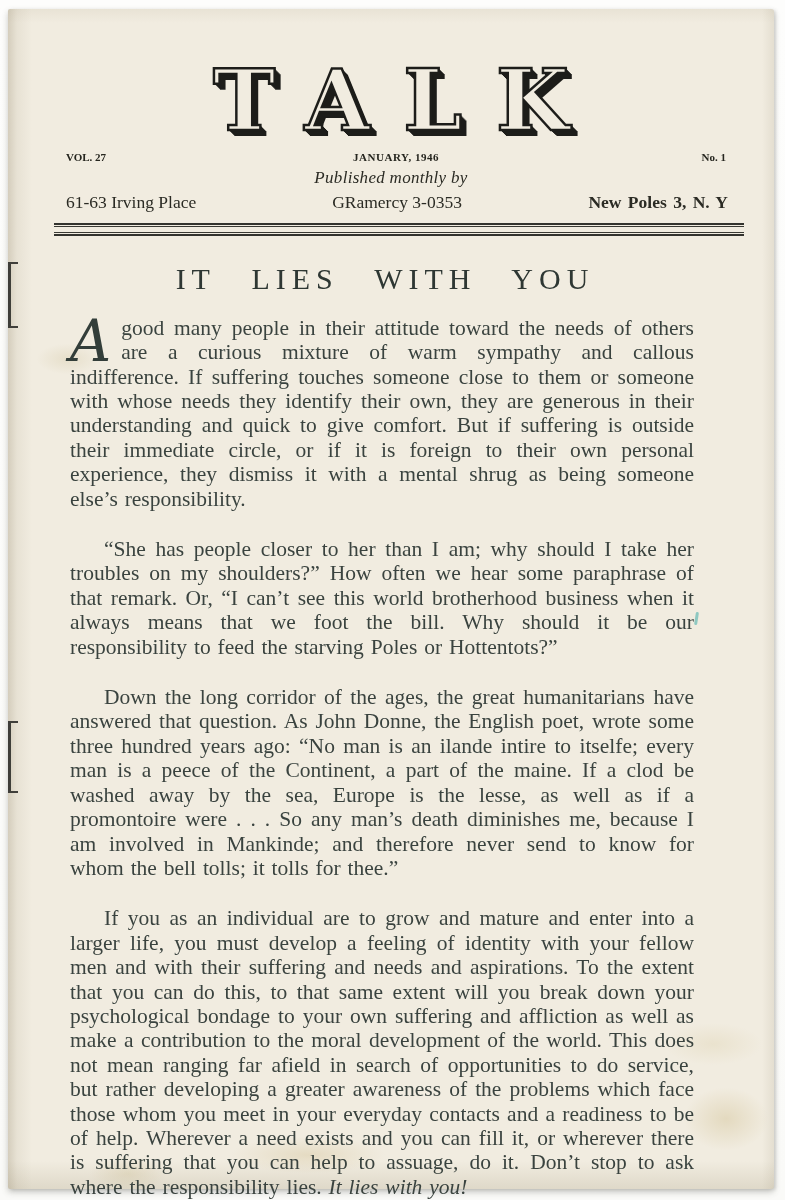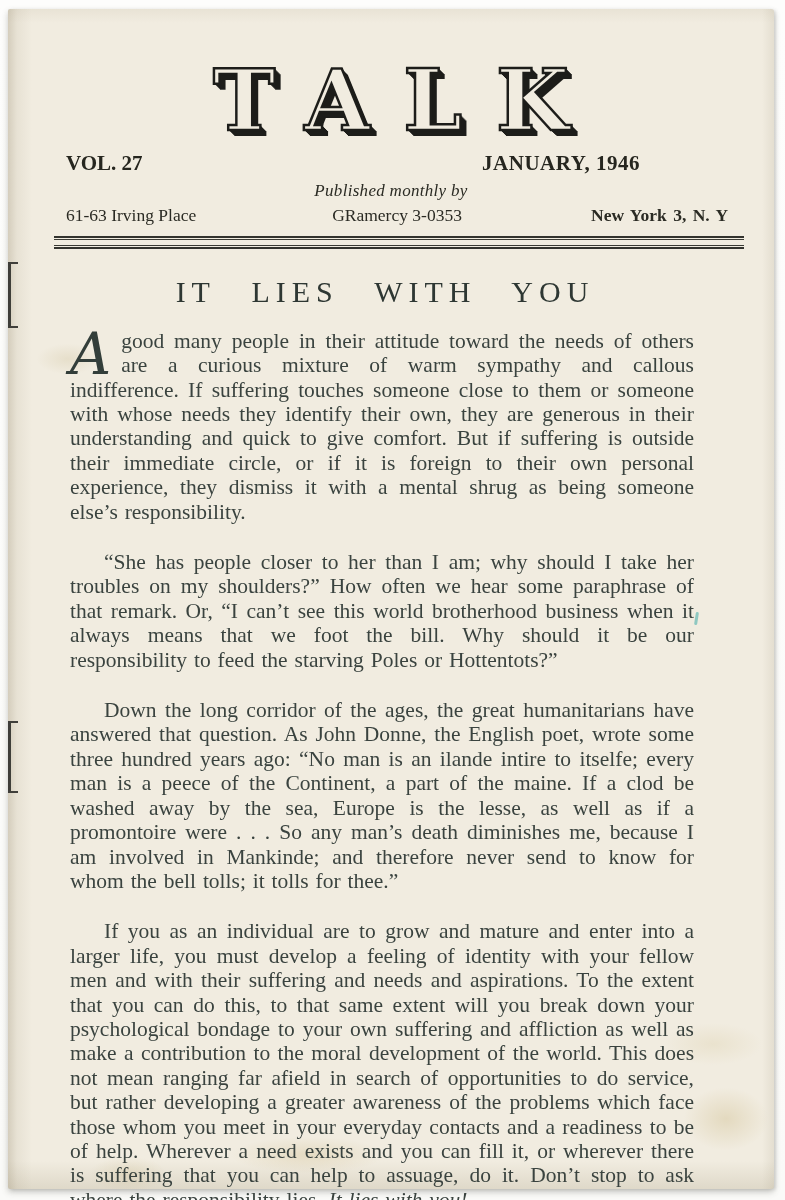--- a/index.html
+++ b/index.html
@@ -73,21 +73,21 @@
     text-shadow:
       1px 1px 0 #1d1d1a, 2px 2px 0 #1d1d1a, 3px 3px 0 #1d1d1a,
       4px 4px 0 #1d1d1a, 5px 5px 0 #1d1d1a, 6px 6px 0 #1d1d1a;
   }
   .logo > span { margin-right: -0.40em; }
   .mast-row {
     display: flex;
     align-items: baseline;
     margin: 10px 48px 0 58px;
     font-weight: bold;
-    font-size: 21px;
+    font-size: 11px;
     color: #26261f;
   }
   .mast-row > * { flex: 1; }
   .mast-center { text-align: center; letter-spacing: 0.5px; }
   .mast-right { text-align: right; }
   .published {
     margin-top: 5px;
     text-align: center;
     font-style: italic;
     font-size: 17px;
@@ -178,29 +178,30 @@
     <div class="staple s2"></div>
     <div class="ink-mark"></div>
 
     <div class="logo">
       <span>TALK</span>
     </div>
 
     <div class="mast-row">
       <div class="mast-left">VOL. 27</div>
       <div class="mast-center">JANUARY, 1946</div>
+      <div class="mast-right">No. 1</div>
     </div>
 
     <div class="published">Published monthly by</div>
 
 
     <div class="addr-row">
       <div class="addr-left">61-63 Irving Place</div>
       <div class="addr-center">GRamercy 3-0353</div>
-      <div class="addr-right">New York 3, N. Y</div>
+      <div class="addr-right">New Poles 3, N. Y</div>
     </div>
 
     <div class="rule"></div>
 
     <div class="article">
       <div class="article-title">
         <span>IT LIES WITH YOU</span>
       </div>
 
       <div class="body-copy">

